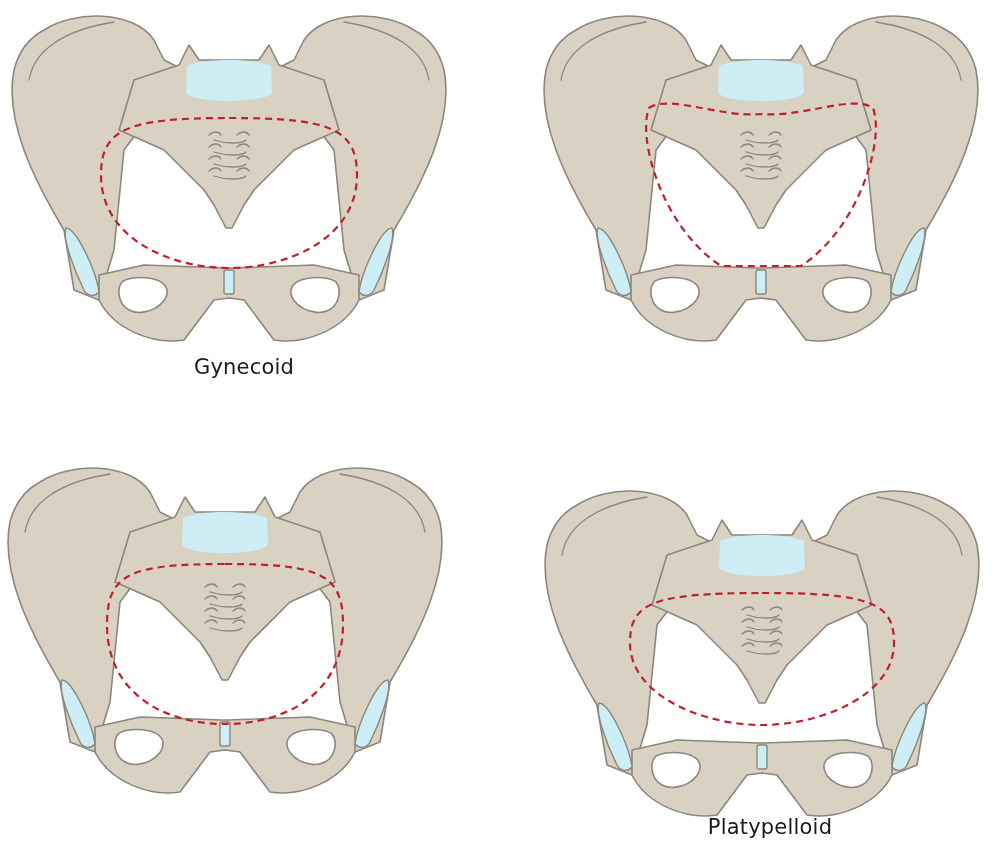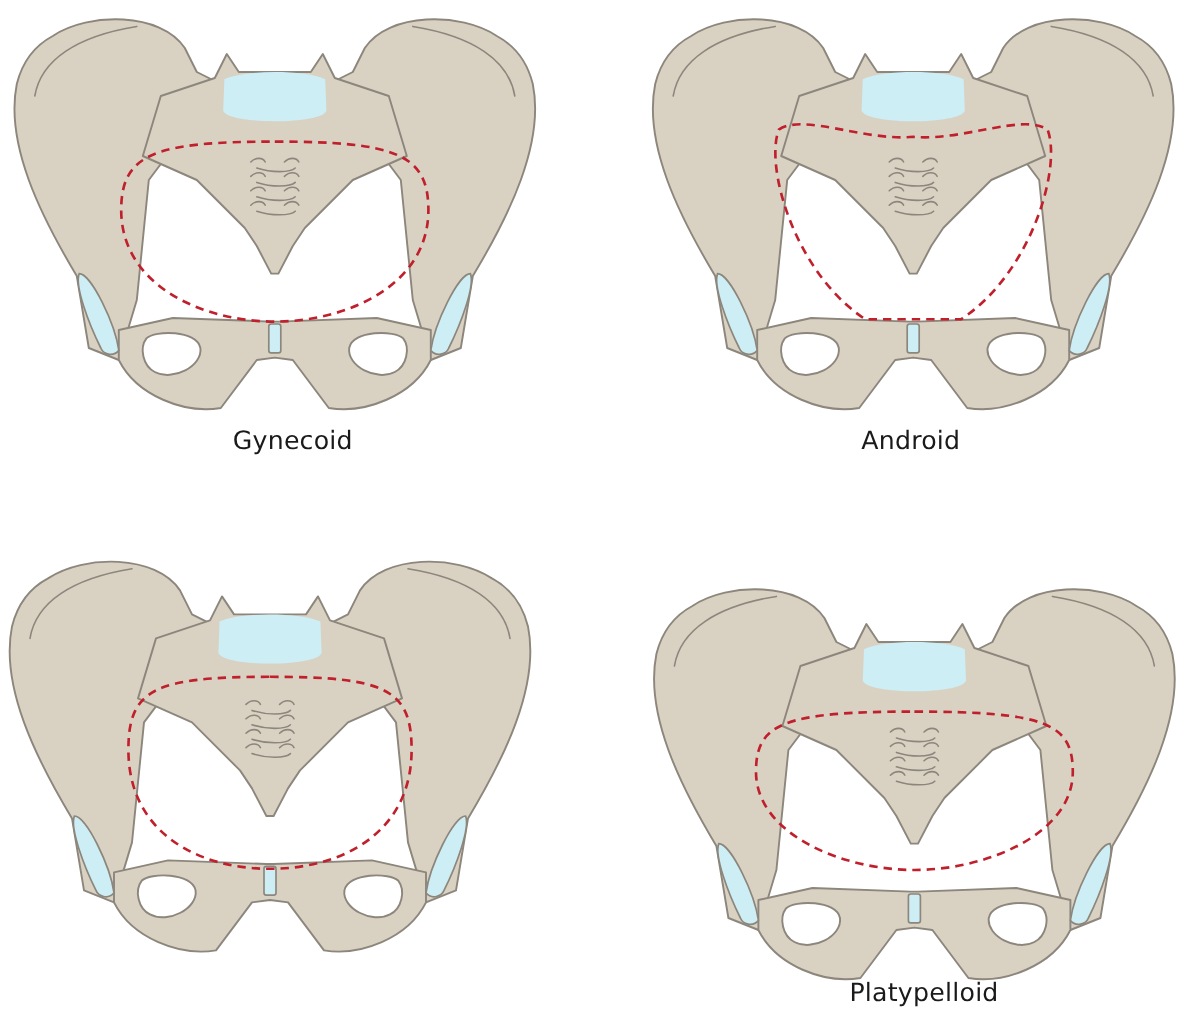--- a/index.html
+++ b/index.html
@@ -77,21 +77,20 @@
       C 366 140, 340 228, 282 266
       L 202 266
       C 144 228, 118 140, 130 108 Z" fill="#ffffff" stroke="none" opacity="0.0"></path>
       <path class="inlet" d="M 130 108
       C 150 94, 202 118, 242 114
       C 282 118, 334 94, 354 108
       C 366 140, 340 228, 282 266
       L 202 266
       C 144 228, 118 140, 130 108 Z"></path>
     </svg>
-  <div class="caption" style="top:355px;">Android</div>
 </div>
 
 <div class="panel" style="left:0px; top:452px;">
   <svg viewBox="0 0 480 360">
       <g transform="translate(0,0)">
         <path class="bone" d="M 40 30 C 70 10, 130 10, 150 40 L 160 60 L 180 70 L 120 150 L 110 250 L 95 300 L 70 290 L 60 230 C 30 180, 0 120, 10 70 C 15 50, 25 38, 40 30 Z"></path>
         <path class="bone" d="M 410 30 C 380 10, 320 10, 300 40 L 290 60 L 270 70 L 330 150 L 340 250 L 355 300 L 380 290 L 390 230 C 420 180, 450 120, 440 70 C 435 50, 425 38, 410 30 Z"></path>
         <path class="line" d="M 25 80 C 30 50, 60 30, 110 22"></path>
         <path class="line" d="M 425 80 C 420 50, 390 30, 340 22"></path>
         <path class="bone" d="M 130 80 L 175 65 L 185 45 L 195 60 L 255 60 L 265 45 L 275 65 L 320 80 L 335 130 L 290 150 L 250 190 L 240 205 L 228 228 L 222 228 L 210 205 L 200 190 L 160 150 L 115 130 Z"></path>

